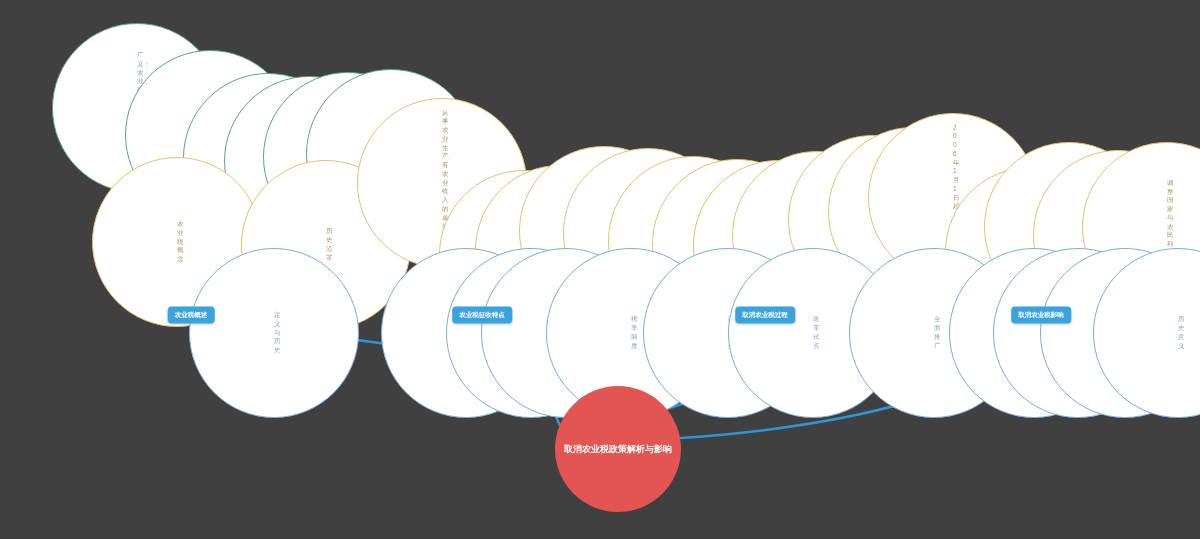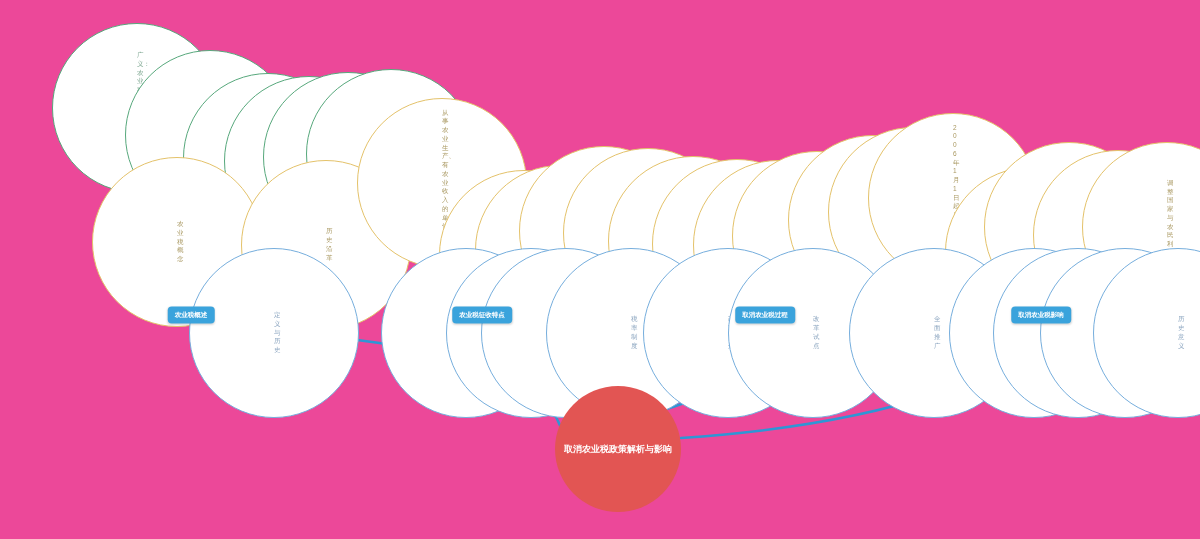--- a/index.html
+++ b/index.html
@@ -1,18 +1,18 @@
 <!DOCTYPE html>
 <html><head>
 <meta charset="utf-8">
 <style>
   html,body{margin:0;padding:0;background:#ffffff;}
   #stage{
     position:relative;width:1200px;height:539px;overflow:hidden;
-    font-family:"Liberation Sans","DejaVu Sans",sans-serif;background:#ec4899;
+    font-family:"Liberation Sans","DejaVu Sans",sans-serif;background:#404040;
   }
   #edges{position:absolute;left:0;top:0;width:1200px;height:539px;}
   .node{
     position:absolute;border-radius:50%;background:#ffffff;
     display:flex;align-items:center;justify-content:center;text-align:center;
     box-sizing:border-box;padding:7%;line-height:1.35;word-break:break-all;
   }
   .node span{display:block;width:100%;}
   .green{border:1px solid #57a87c;color:#7fa892;font-size:6.5px;}
   .yellow{border:1px solid #e4c26a;color:#a99861;font-size:6.5px;}

